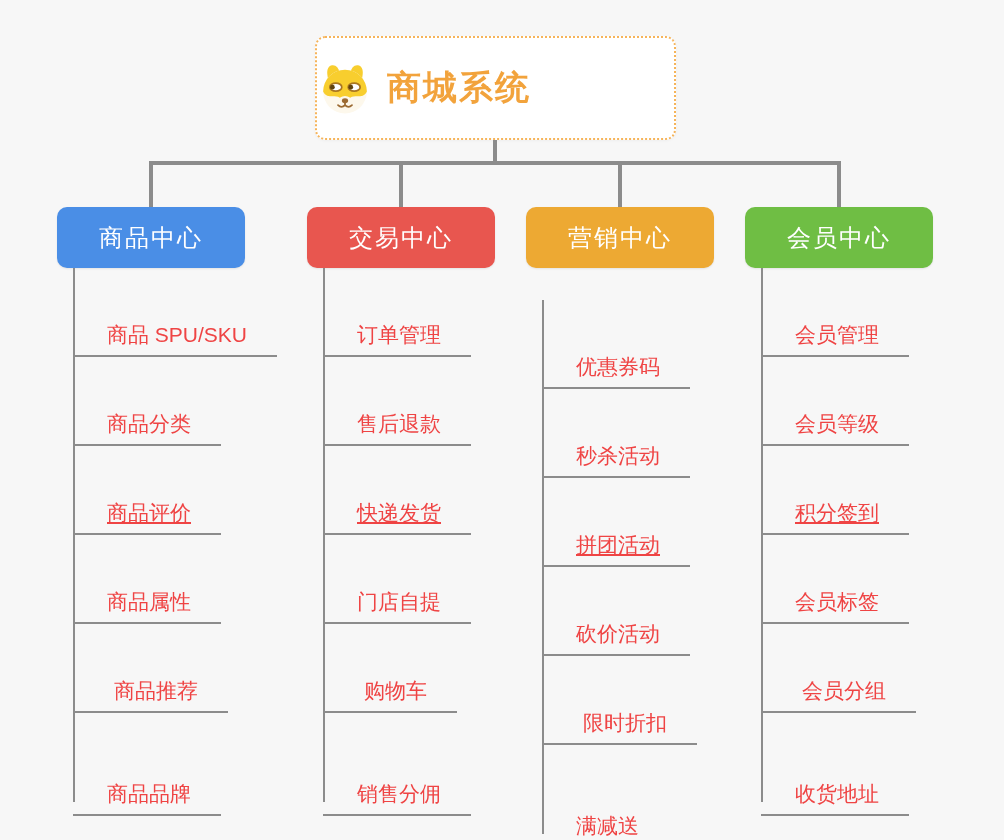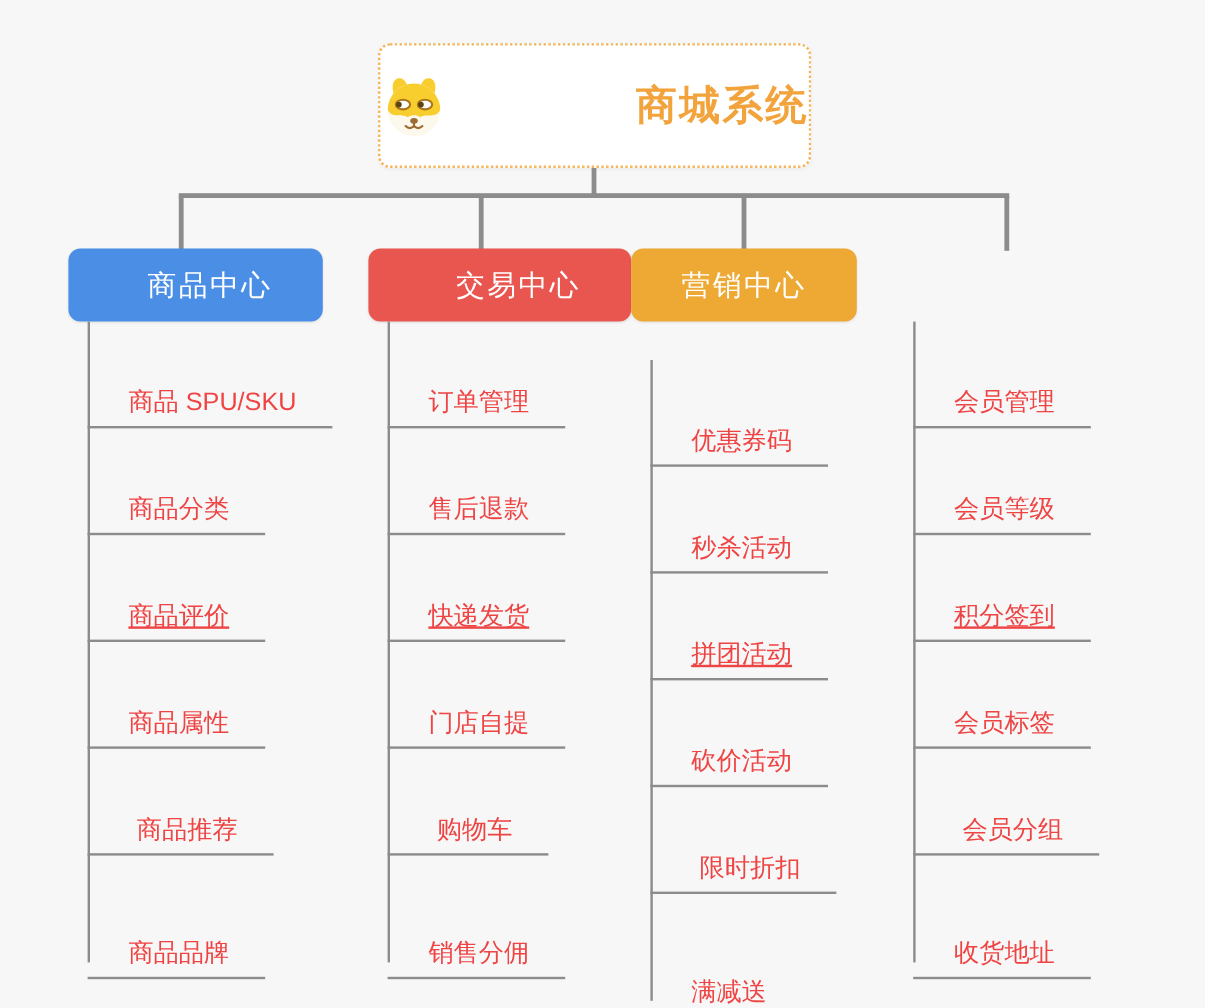--- a/index.html
+++ b/index.html
@@ -15,21 +15,21 @@
   }
 
   
   .root-node{
     position:absolute;left:315px;top:36px;
     width:361px;height:104px;
     box-sizing:border-box;
     background:#ffffff;
     border:2px dotted #f6b45a;
     border-radius:10px;
-    display:flex;align-items:center;justify-content:space-between;
+    display:flex;align-items:center;justify-content:flex-start;
     box-shadow:0 1px 3px rgba(0,0,0,0.04);
     font-family:Liberation Serif, serif;
   }
   .root-title{
     font-size:34px;font-weight:700;color:#f2a33c;
     letter-spacing:2px;margin-left:14px;
   }
   .doge{width:56px;height:56px;display:block;}
 
   
@@ -39,21 +39,21 @@
   .conn-drop{top:163px;width:4px;height:46px;}
   .drop-0{left:149px;} .drop-1{left:399px;} .drop-2{left:618px;} .drop-3{left:837px;}
 
   
   .branch-node{
     position:absolute;top:207px;width:188px;height:61px;
     border-radius:10px;
     display:flex;align-items:center;justify-content:center;
     box-shadow:0 1px 2px rgba(0,0,0,0.08);
   }
-  .branch-0{left:57px;}  .branch-1{left:307px;padding-left:31px;}
+  .branch-0{left:57px;}  .branch-1{left:307px;}
   .branch-2{left:526px;} .branch-3{left:745px;}
   .branch-label{
     color:#ffffff;font-size:24px;font-weight:500;letter-spacing:2px;
   }
 
   
   .tree-col{position:absolute;top:268px;width:230px;height:534px;}
   .col-0{left:73px;} .col-1{left:323px;} .col-2{left:542px;margin-top:32px;} .col-3{left:761px;}
   .tree-line{
     position:absolute;left:0;top:0;width:2px;height:534px;
@@ -98,28 +98,31 @@
     <span class="root-title">商城系统</span>
   </div>
 
   <div class="conn conn-stem"></div>
   <div class="conn conn-bar"></div>
   <div class="conn conn-drop drop-0"></div>
   <div class="conn conn-drop drop-1"></div>
   <div class="conn conn-drop drop-2"></div>
   <div class="conn conn-drop drop-3"></div>
 
-  <div class="branch-node branch-0" style="background-color: rgb(74, 142, 230); padding-left: 24px;">
+  <div class="branch-node branch-0" style="background-color: rgb(74, 142, 230);">
     <span class="branch-label">商品中心</span>
   </div>
   <div class="branch-node branch-1" style="background-color: rgb(232, 86, 79);">
     <span class="branch-label">交易中心</span>
   </div>
   <div class="branch-node branch-2" style="background-color: rgb(237, 169, 51);">
     <span class="branch-label">营销中心</span>
+  </div>
+  <div class="branch-node branch-3" style="background-color: rgb(111, 190, 68);">
+    <span class="branch-label">会员中心</span>
   </div>
 
   <div class="tree-col col-0">
     <div class="tree-line"></div>
     <div class="tree-item row-0">商品 SPU/SKU</div>
     <div class="tree-item row-1">商品分类</div>
     <div class="tree-item row-2">商品评价</div>
     <div class="tree-item row-3">商品属性</div>
     <div class="tree-item row-4">商品推荐</div>
     <div class="tree-item row-5">商品品牌</div>

